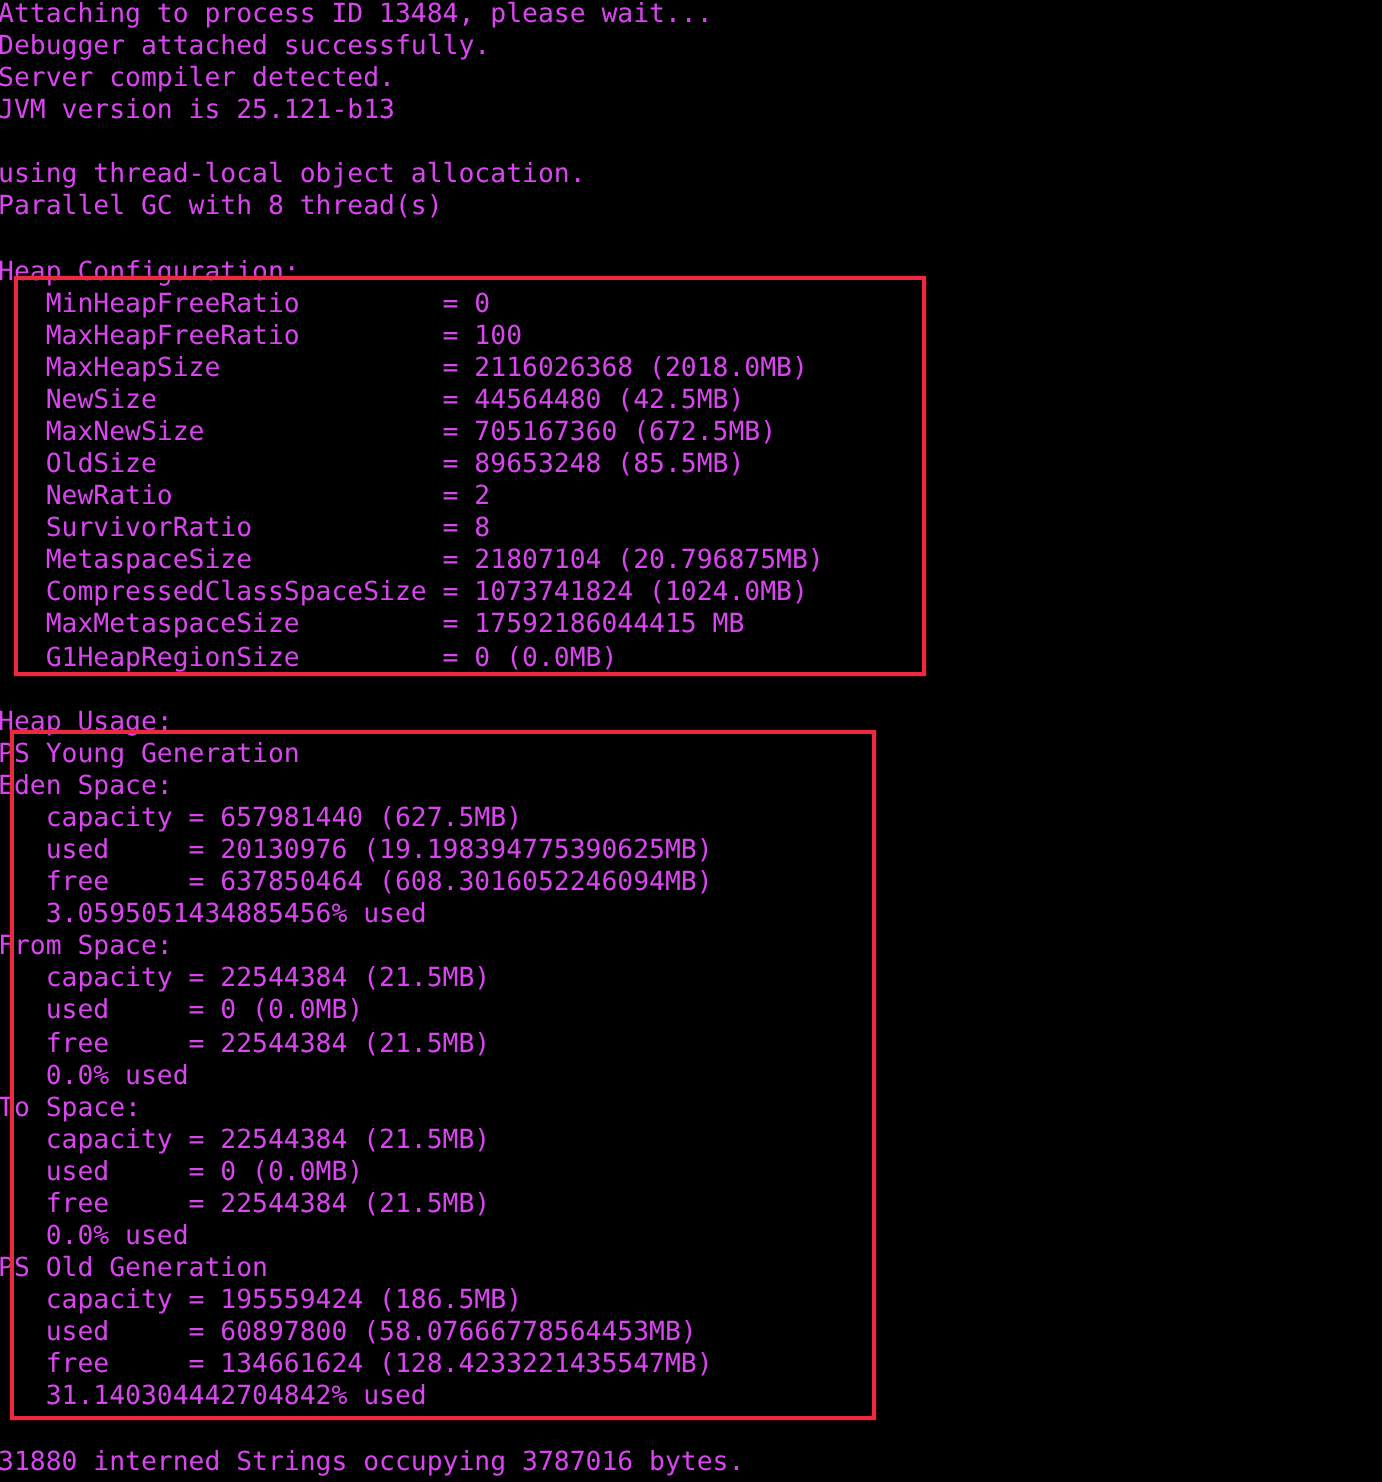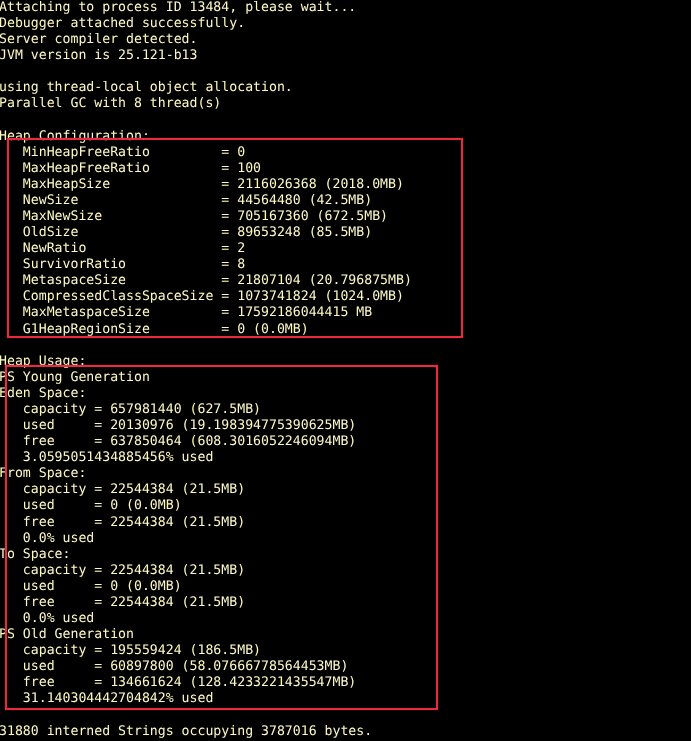--- a/index.html
+++ b/index.html
@@ -54,21 +54,21 @@
     top: 365px;
     width: 433px;
     height: 345px;
   }
 </style>
 </head>
 <body>
 
 <div id="terminal" style="background: rgb(0, 0, 0);">
 
-  <pre id="console-text" style="color: #fef9c3;">Attaching to process ID 13484, please wait...
+  <pre id="console-text" style="color: #d946ef;">Attaching to process ID 13484, please wait...
 Debugger attached successfully.
 Server compiler detected.
 JVM version is 25.121-b13
 
 using thread-local object allocation.
 Parallel GC with 8 thread(s)
 
 Heap Configuration:
    MinHeapFreeRatio         = 0
    MaxHeapFreeRatio         = 100

